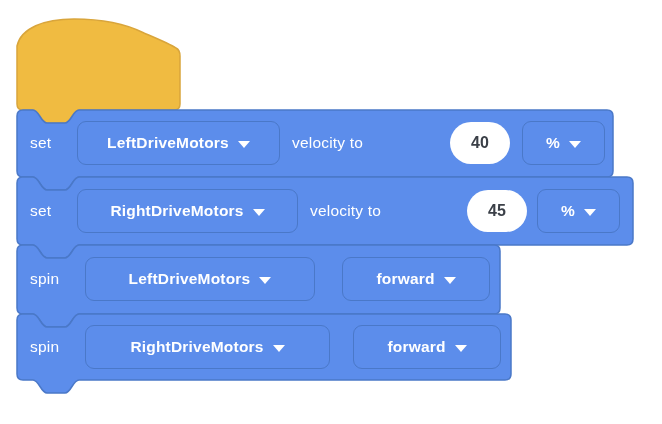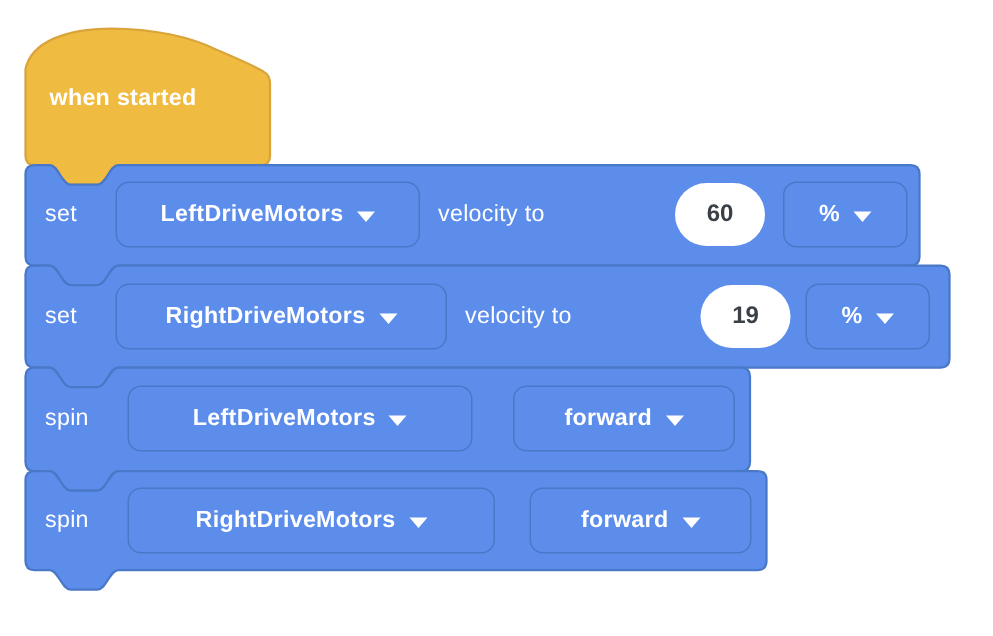--- a/index.html
+++ b/index.html
@@ -101,41 +101,40 @@
          L 494,245 Q 500,245 500,251 L 500,308 Q 500,314 494,314
          L 79,314 C 73,314 71,327 65,327 L 47,327 C 41,327 39,314 33,314
          L 23,314 Q 17,314 17,308 L 17,251 Q 17,245 23,245 Z"></path>
 
     <path fill="#5C8DEB" stroke="#4A78C8" stroke-width="1.5" d="M 23,314 L 33,314 C 39,314 41,327 47,327 L 65,327 C 71,327 73,314 79,314
          L 505,314 Q 511,314 511,320 L 511,374 Q 511,380 505,380
          L 79,380 C 73,380 71,393 65,393 L 47,393 C 41,393 39,380 33,380
          L 23,380 Q 17,380 17,374 L 17,320 Q 17,314 23,314 Z"></path>
   </svg>
 
-  <div class="hat-label">when started</div>
 
   <div class="overlay" style="left:30px; top:121px;">set</div>
   <div class="dropdown" style="left:77px; top:121px; width:203px;">
     <span>LeftDriveMotors</span>
     <span class="caret"></span>
   </div>
   <div class="overlay" style="left:292px; top:121px;">velocity to</div>
-  <div class="value-oval" style="left:450px; top:122px; width:60px;">60</div>
+  <div class="value-oval" style="left:450px; top:122px; width:60px;">40</div>
   <div class="dropdown" style="left:522px; top:121px; width:83px;">
     <span>%</span>
     <span class="caret"></span>
   </div>
 
   <div class="overlay" style="left:30px; top:189px;">set</div>
   <div class="dropdown" style="left:77px; top:189px; width:221px;">
     <span>RightDriveMotors</span>
     <span class="caret"></span>
   </div>
   <div class="overlay" style="left:310px; top:189px;">velocity to</div>
-  <div class="value-oval" style="left:467px; top:190px; width:60px;">19</div>
+  <div class="value-oval" style="left:467px; top:190px; width:60px;">45</div>
   <div class="dropdown" style="left:537px; top:189px; width:83px;">
     <span>%</span>
     <span class="caret"></span>
   </div>
 
   <div class="overlay" style="left:30px; top:257px;">spin</div>
   <div class="dropdown" style="left:85px; top:257px; width:230px;">
     <span>LeftDriveMotors</span>
     <span class="caret"></span>
   </div>

